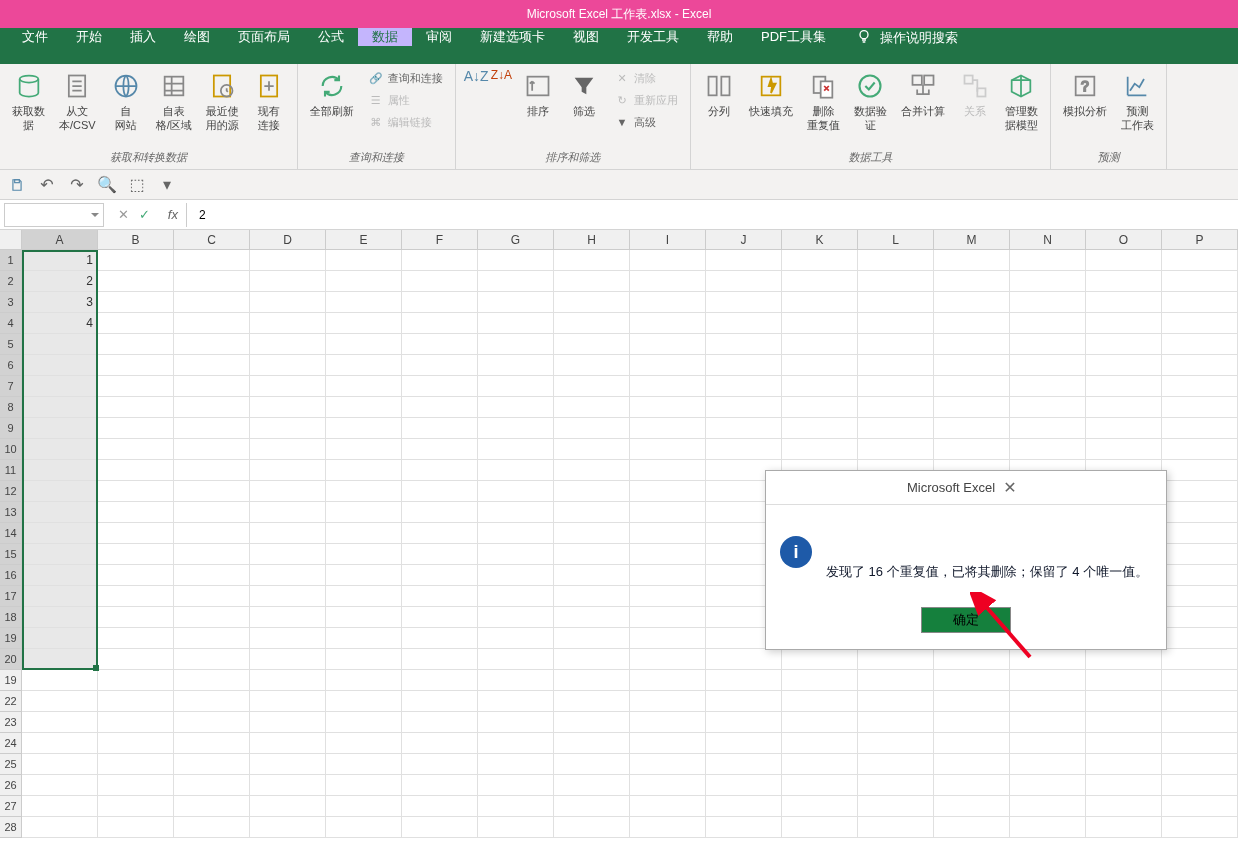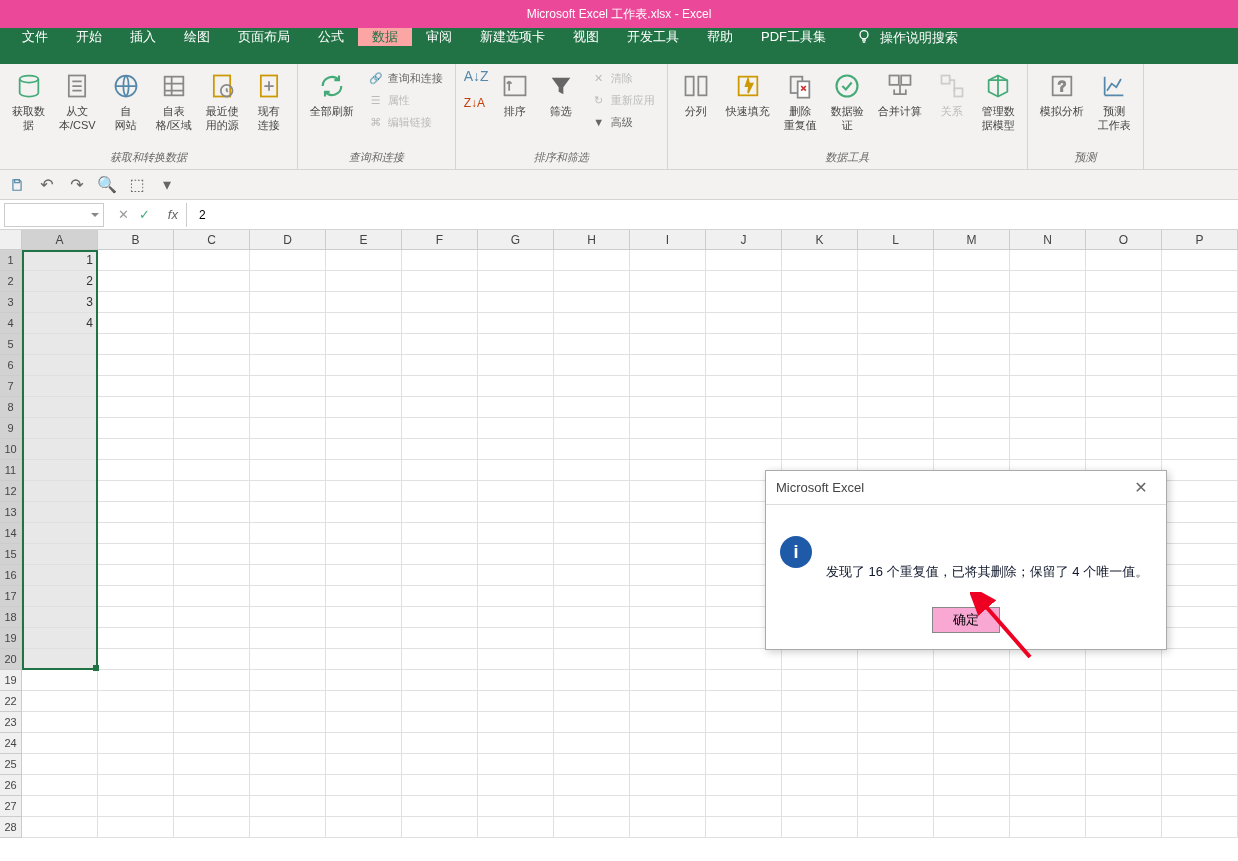--- a/index.html
+++ b/index.html
@@ -3,21 +3,21 @@
 <meta charset="utf-8">
 <style>
 * { margin: 0; padding: 0; box-sizing: border-box; font-family: "Microsoft YaHei", "Segoe UI", sans-serif; }
 body { background: #fff; width: 1238px; height: 861px; overflow: hidden; position: relative; }
 
 .title-bar { background: #ec4899; height: 28px; display: flex; align-items: center; justify-content: center; color: #fff; font-size: 12px; }
 .title-bar .title { position: absolute; left: 50%; transform: translateX(-50%); }
 
 .ribbon-tabs { background: #217346; height: 36px; display: flex; align-items: flex-start; padding-left: 8px; }
 .ribbon-tab { color: #fff; font-size: 13px; padding: 0 14px; display: flex; align-items: center; cursor: pointer; }
-.ribbon-tab.active { background: #fca5a5; color: #217346; }
+.ribbon-tab.active { background: #c4b5fd; color: #217346; }
 .ribbon-tell { display: flex; align-items: center; margin-left: 16px; color: #fff; font-size: 13px; }
 .ribbon-tell .bulb { margin-right: 8px; }
 
 .ribbon { background: #f3f2f1; height: 106px; border-bottom: 1px solid #d4d4d4; display: flex; }
 .ribbon-group { border-right: 1px solid #d4d4d4; padding: 4px 8px 2px; display: flex; flex-direction: column; justify-content: space-between; }
 .ribbon-group-content { display: flex; align-items: flex-start; gap: 6px; flex: 1; }
 .ribbon-group-label { text-align: center; font-size: 11px; color: #666; padding: 2px 0; font-style: italic; }
 .ribbon-btn { display: flex; flex-direction: column; align-items: center; padding: 2px 4px; cursor: pointer; font-size: 11px; color: #444; text-align: center; line-height: 1.3; }
 .ribbon-btn .icon { width: 32px; height: 32px; display: flex; align-items: center; justify-content: center; margin-bottom: 2px; }
 .ribbon-small-list { display: flex; flex-direction: column; gap: 2px; font-size: 11px; color: #666; }
@@ -43,27 +43,27 @@
 .row-header { height: 21px; background: #f0f0f0; border-right: 1px solid #ccc; border-bottom: 1px solid #ccc; display: flex; align-items: center; justify-content: center; font-size: 11px; color: #444; }
 .row-header.sel { background: #d2d2d2; }
 .cells { position: relative; }
 .cell-row { display: flex; height: 21px; }
 .cell { width: 76px; border-right: 1px solid #e0e0e0; border-bottom: 1px solid #e0e0e0; font-size: 12px; padding: 0 4px; display: flex; align-items: center; justify-content: flex-end; color: #333; }
 .cell.selband { background: #e8e8e8; }
 .selection-border { position: absolute; border: 2px solid #217346; pointer-events: none; left: 0; top: 0; width: 76px; height: 420px; }
 .selection-handle { position: absolute; width: 6px; height: 6px; background: #217346; right: -3px; bottom: -3px; }
 
 .dialog { position: absolute; left: 765px; top: 470px; width: 402px; background: #fff; border: 1px solid #aaa; box-shadow: 2px 2px 8px rgba(0,0,0,0.2); }
-.dialog-title { height: 34px; border-bottom: 1px solid #ddd; display: flex; align-items: center; justify-content: space-between; padding: 0 10px; font-size: 13px; color: #444; }
+.dialog-title { height: 34px; border-bottom: 1px solid #ddd; display: flex; align-items: center; justify-content: center; padding: 0 10px; font-size: 13px; color: #444; }
 .dialog-close { width: 30px; height: 24px; display: flex; align-items: center; justify-content: center; cursor: pointer; font-size: 16px; color: #666; }
 .dialog-body { display: flex; align-items: center; padding: 18px 14px; gap: 14px; }
 .dialog-icon { width: 32px; height: 32px; border-radius: 50%; background: #1e5aa8; color: #fff; display: flex; align-items: center; justify-content: center; font-size: 18px; font-weight: bold; flex-shrink: 0; }
 .dialog-msg { font-size: 13px; color: #0f172a; margin-top: 40px; }
 .dialog-footer { display: flex; justify-content: center; padding: 8px 0 16px; }
-.dialog-ok { width: 68px; height: 26px; border: 1px solid #888; background: #f9a8d4; font-size: 13px; cursor: pointer; }
+.dialog-ok { width: 90px; height: 26px; border: 1px solid #888; background: #15803d; font-size: 13px; cursor: pointer; }
 
 .arrow { position: absolute; left: 970px; top: 592px; pointer-events: none; }
 
 svg.ic { width: 28px; height: 28px; }
 </style>
 </head>
 <body>
 
 <div class="title-bar">
   <span class="title">Microsoft Excel 工作表.xlsx  -  Excel</span>
@@ -187,21 +187,21 @@
             <span class="si">⌘</span>
             <span>编辑链接</span>
           </div>
       </div>
     </div>
     <div class="ribbon-group-label">查询和连接</div>
   </div>
 
   <div class="ribbon-group">
     <div class="ribbon-group-content">
-      <div style="display:flex;flex-direction:column;gap:12px;">
+      <div style="display:flex;flex-direction:row;gap:2px;text-align:right;">
         <span style="font-size:14px;color:#58a;cursor:pointer;">A↓Z</span>
         <span style="font-size:12px;color:#c2410c;cursor:pointer;">Z↓A</span>
       </div>
       <div class="ribbon-btn">
         <span class="icon">
             <svg class="ic" viewBox="0 0 24 24" fill="none" stroke="#888" stroke-width="1.5">
               <rect x="3" y="4" width="18" height="16"></rect>
               <path d="M7 8v8M7 8l-2 2M7 8l2 2"></path>
             </svg>
           </span>

